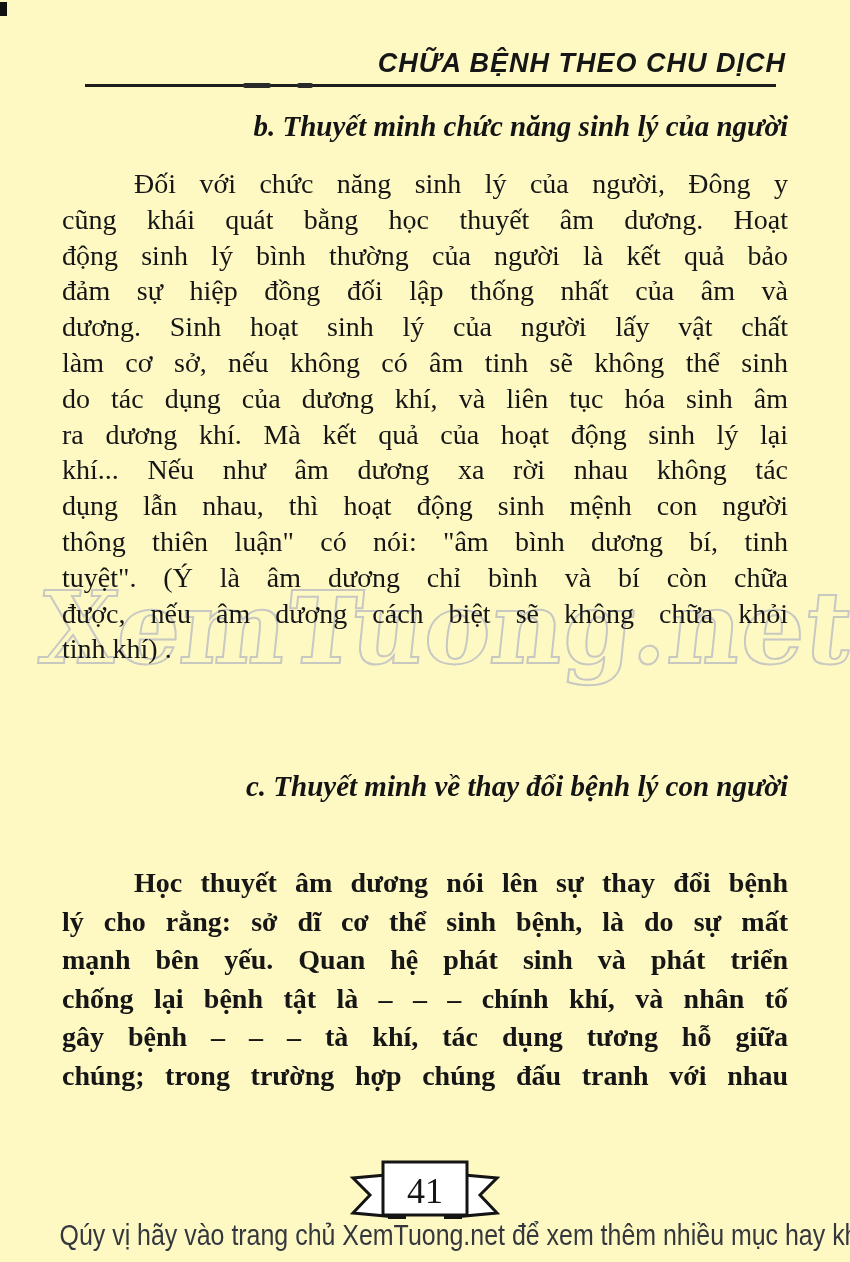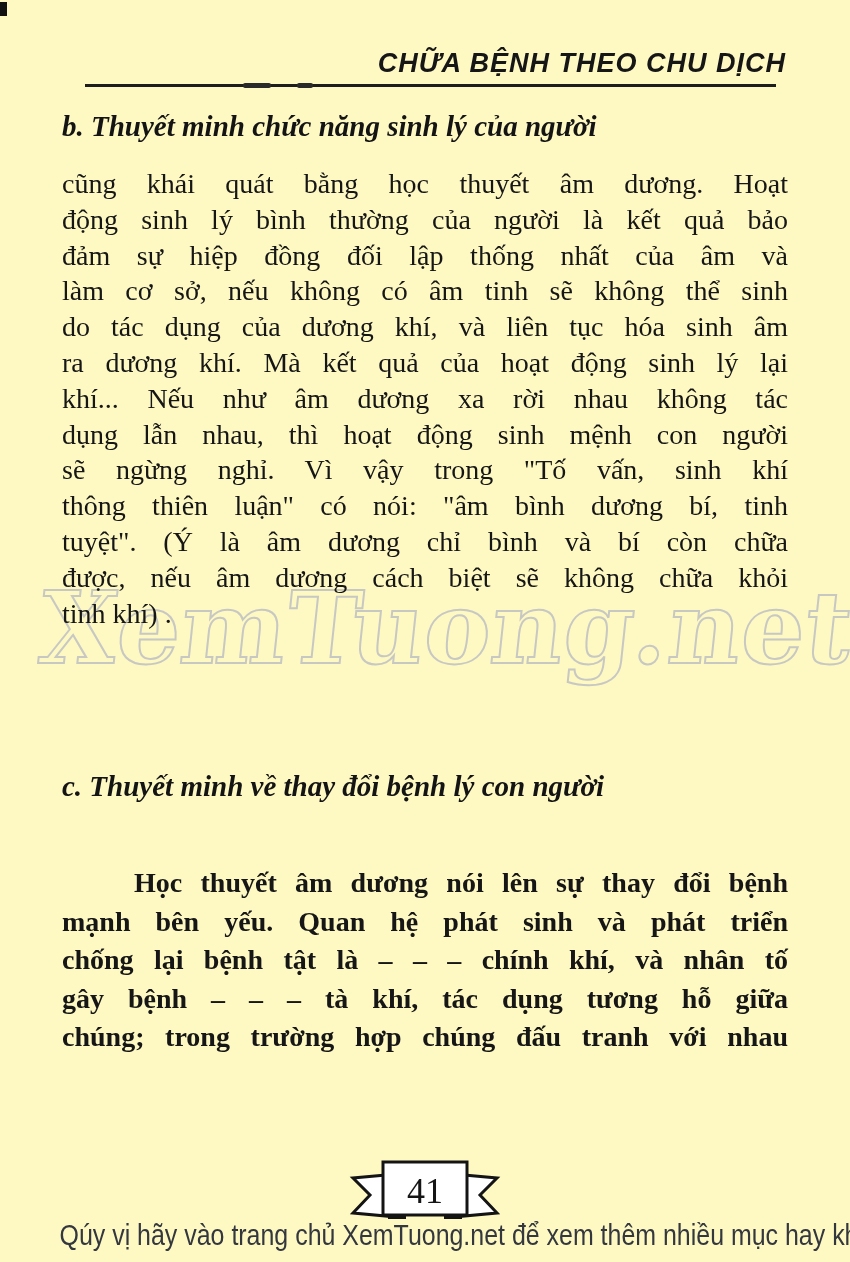--- a/index.html
+++ b/index.html
@@ -25,21 +25,21 @@
   .header-rule {
     position:absolute; top:84px; left:85px; width:691px; height:3px;
     background:#1d1d1d; z-index:3;
   }
   .rule-smudge { position:absolute; height:5px; background:#2a2a2a; z-index:3; border-radius:2px; }
   .smudge-1 { top:83px; left:243px; width:28px; }
   .smudge-2 { top:83px; left:297px; width:16px; }
 
   .section-heading {
     position:absolute; left:62px; width:726px;
-    text-align:left;
+    text-align:right;
     font-weight:bold; font-style:italic;
     font-size:29px; color:#141414;
     z-index:3; white-space:nowrap;
   }
   .heading-b { top:110px; }
   .heading-c { top:770px; }
 
   .para { position:absolute; left:62px; width:726px; z-index:3; }
   .para-1 { top:166px; }
   .para-2 { top:864px;font-weight:bold; }
@@ -100,39 +100,41 @@
   <div class="header-title">CHỮA BỆNH THEO CHU DỊCH</div>
   <div class="header-rule"></div>
   <div class="rule-smudge smudge-1"></div>
   <div class="rule-smudge smudge-2"></div>
 
   <div class="watermark">XemTuong.net</div>
 
   <div class="section-heading heading-b">b. Thuyết minh chức năng sinh lý của người</div>
 
   <div class="para para-1">
+    <div class="line indent">Đối với chức năng sinh lý của người, Đông y</div>
     <div class="line">cũng khái quát bằng học thuyết âm dương. Hoạt</div>
     <div class="line">động sinh lý bình thường của người là kết quả bảo</div>
     <div class="line">đảm sự hiệp đồng đối lập thống nhất của âm và</div>
+    <div class="line">dương. Sinh hoạt sinh lý của người lấy vật chất</div>
     <div class="line">làm cơ sở, nếu không có âm tinh sẽ không thể sinh</div>
     <div class="line">do tác dụng của dương khí, và liên tục hóa sinh âm</div>
     <div class="line">ra dương khí. Mà kết quả của hoạt động sinh lý lại</div>
     <div class="line">khí... Nếu như âm dương xa rời nhau không tác</div>
     <div class="line">dụng lẫn nhau, thì hoạt động sinh mệnh con người</div>
-    <div class="line">sẽ ngừng nghỉ. Vì vậy trong "Tố vấn, sinh khí</div>
     <div class="line">thông thiên luận" có nói: "âm bình dương bí, tinh</div>
     <div class="line">tuyệt". (Ý là âm dương chỉ bình và bí còn chữa</div>
     <div class="line">được, nếu âm dương cách biệt sẽ không chữa khỏi</div>
     <div class="line noj">tinh khí) .</div>
   </div>
 
   <div class="section-heading heading-c">c. Thuyết minh về thay đổi bệnh lý con người</div>
 
   <div class="para para-2">
     <div class="line indent">Học thuyết âm dương nói lên sự thay đổi bệnh</div>
+    <div class="line">lý cho rằng: sở dĩ cơ thể sinh bệnh, là do sự mất</div>
     <div class="line">mạnh bên yếu. Quan hệ phát sinh và phát triển</div>
     <div class="line">chống lại bệnh tật là – – – chính khí, và nhân tố</div>
     <div class="line">gây bệnh – – – tà khí, tác dụng tương hỗ giữa</div>
     <div class="line">chúng; trong trường hợp chúng đấu tranh với nhau</div>
   </div>
 
   <div class="ribbon">
     <svg width="200" height="70" viewBox="0 0 200 70">
       <polygon points="72,18 28,22 45,39 28,57 72,61" fill="#ffffff" stroke="#141414" stroke-width="3" stroke-linejoin="miter"></polygon>
       <polygon points="128,18 172,22 155,39 172,57 128,61" fill="#ffffff" stroke="#141414" stroke-width="3" stroke-linejoin="miter"></polygon>

